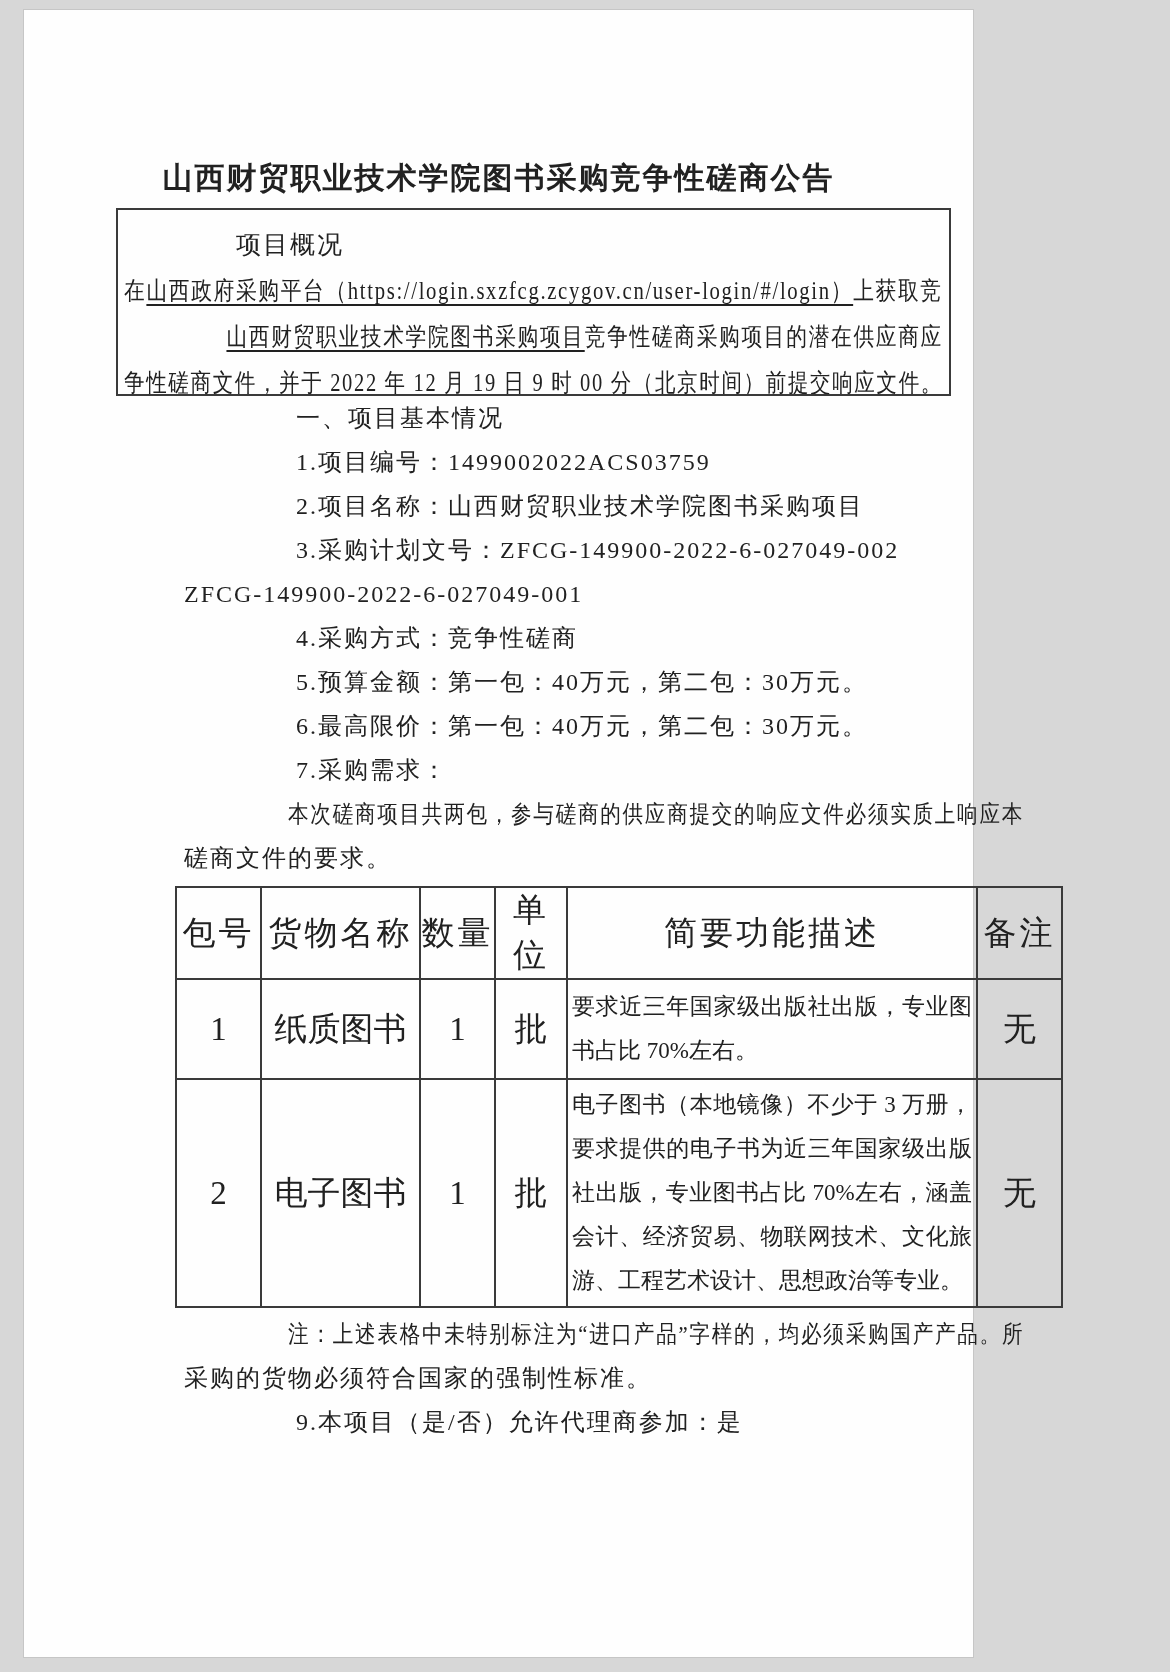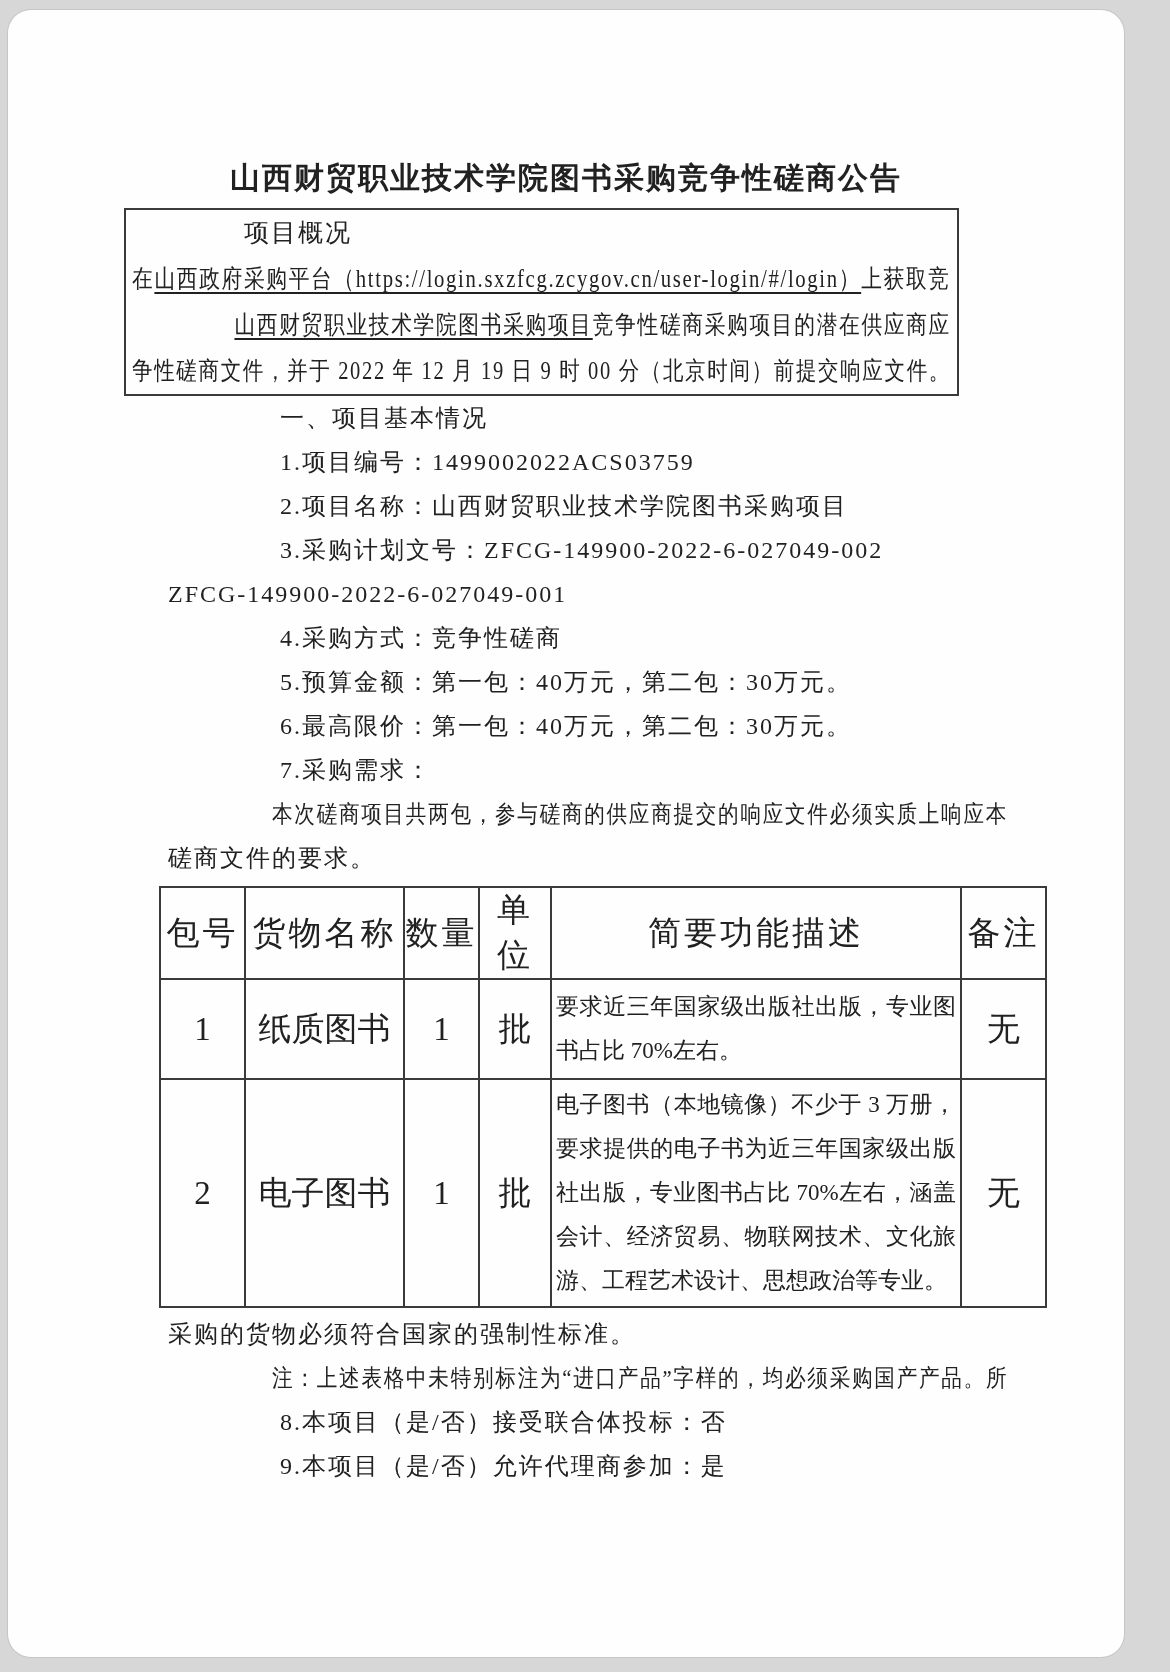--- a/index.html
+++ b/index.html
@@ -12,41 +12,40 @@
   html,body{width:1170px;height:1672px;}
   body{
     position:relative;
     background:var(--backdrop);
     font-family:"Liberation Serif","DejaVu Serif",serif;
     color:var(--ink);
     overflow:hidden;
   }
   .page{
     position:absolute;
-    left:8px; top:10px;
-    width:1116px; height:1647px;
+    left:24px; top:10px;
+    width:949px; height:1647px;
     background:var(--page);
     box-shadow:0 0 0 1px #c6c6c6;
-    border-radius:23px;
   }
   .doc-title{
     margin-top:148px;
     text-align:center;
     font-size:30px;
     font-weight:bold;
     letter-spacing:2px;
     line-height:40px;
     white-space:nowrap;
   }
   .overview-box{
-    margin:10px 0 0 116px;
+    margin:10px 0 0 92px;
     width:835px;
     height:188px;
     border:2px solid var(--line);
-    padding:0 6px;
+    padding:12px 6px;
     overflow:hidden;
   }
   .overview-box .doc-line{
     line-height:46px;
     font-size:25px;
   }
   .doc-line{
     line-height:44px;
     font-size:24px;
     letter-spacing:2px;
@@ -160,19 +159,18 @@
           <td>电子图书</td>
           <td>1</td>
           <td>批</td>
           <td class="desc">电子图书（本地镜像）不少于 3 万册，要求提供的电子书为近三年国家级出版社出版，专业图书占比 70%左右，涵盖会计、经济贸易、物联网技术、文化旅游、工程艺术设计、思想政治等专业。</td>
           <td>无</td>
         </tr>
       </tbody>
     </table>
 
   <div class="lines footer-lines">
+      <div class="doc-line indent fit"><span class="line-inner" style="transform: scaleX(0.858708);">注：上述表格中未特别标注为“进口产品”字样的，均必须采购国产产品。所</span></div>
       <div class="doc-line"><span class="line-inner">采购的货物必须符合国家的强制性标准。</span></div>
-      <div class="doc-line indent fit"><span class="line-inner" style="transform: scaleX(0.858708);">注：上述表格中未特别标注为“进口产品”字样的，均必须采购国产产品。所</span></div>
-      <div class="doc-line indent"><span class="line-inner">8.本项目（是/否）接受联合体投标：否</span></div>
       <div class="doc-line indent"><span class="line-inner">9.本项目（是/否）允许代理商参加：是</span></div>
     </div>
 
 </div>
 
 </body></html>

